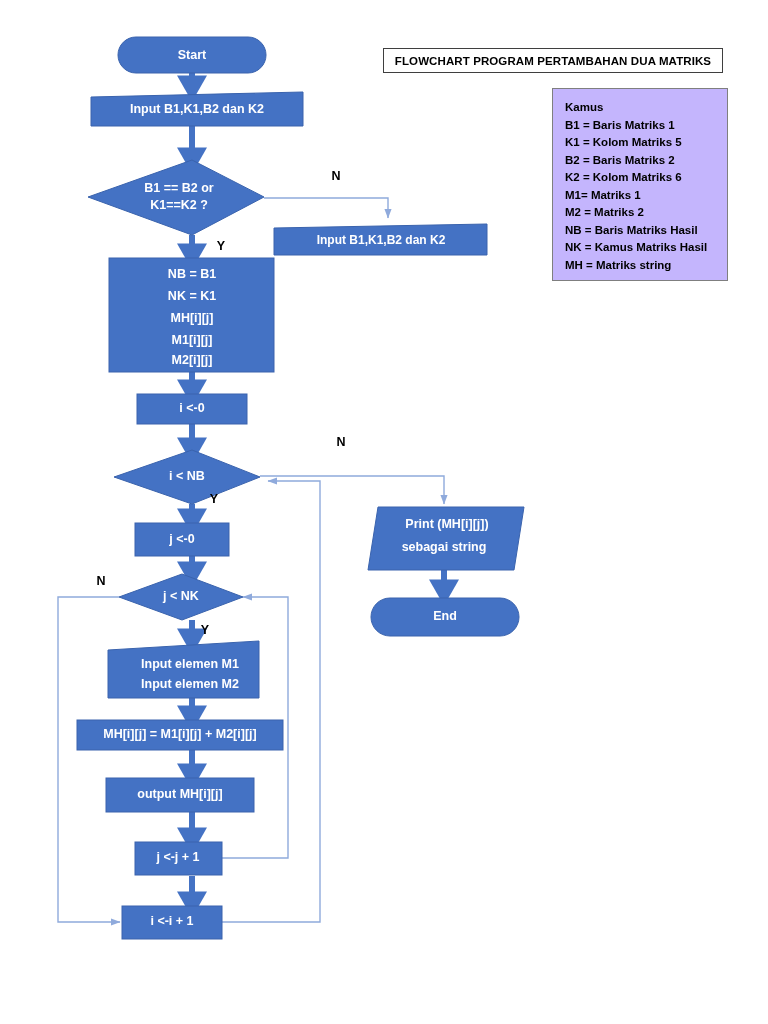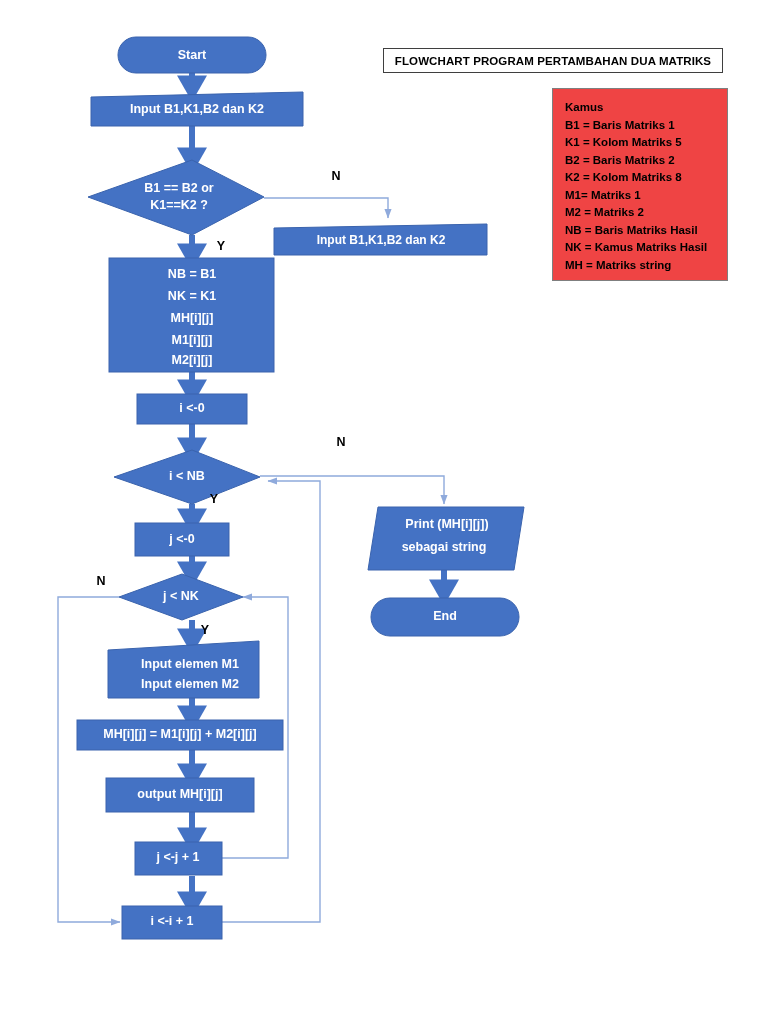--- a/index.html
+++ b/index.html
@@ -71,21 +71,21 @@
     font-family: "Liberation Sans", sans-serif;
     font-weight: bold;
     font-size: 11.5px;
     color: #000000;
     letter-spacing: 0.1px;
     white-space: nowrap;
   }
   .legend-box {
     position: absolute;
     border: 1.5px solid #7f7f7f;
-    background: #ef4444;
+    background: #c4b5fd;
     box-sizing: border-box;
     padding: 10px 12px 8px 12px;
   }
   .legend-line {
     font-family: "Liberation Sans", sans-serif;
     font-weight: bold;
     font-size: 11.5px;
     color: #000000;
     line-height: 17.5px;
     white-space: nowrap;
@@ -195,21 +195,21 @@
 
   <div class="title-box" style="left:383px; top:48px; width:340px; height:25px;">
     <span class="title-box-text">FLOWCHART PROGRAM PERTAMBAHAN DUA MATRIKS</span>
   </div>
 
   <div class="legend-box" style="left:552px; top:88px; width:176px; height:193px;">
     <div class="legend-line">Kamus</div>
     <div class="legend-line">B1 = Baris Matriks 1</div>
     <div class="legend-line">K1 = Kolom Matriks 5</div>
     <div class="legend-line">B2 = Baris Matriks 2</div>
-    <div class="legend-line">K2 = Kolom Matriks 8</div>
+    <div class="legend-line">K2 = Kolom Matriks 6</div>
     <div class="legend-line">M1= Matriks 1</div>
     <div class="legend-line">M2 = Matriks 2</div>
     <div class="legend-line">NB = Baris Matriks Hasil</div>
     <div class="legend-line">NK = Kamus Matriks Hasil</div>
     <div class="legend-line">MH = Matriks string</div>
   </div>
 
 </div>
 
 </body></html>

